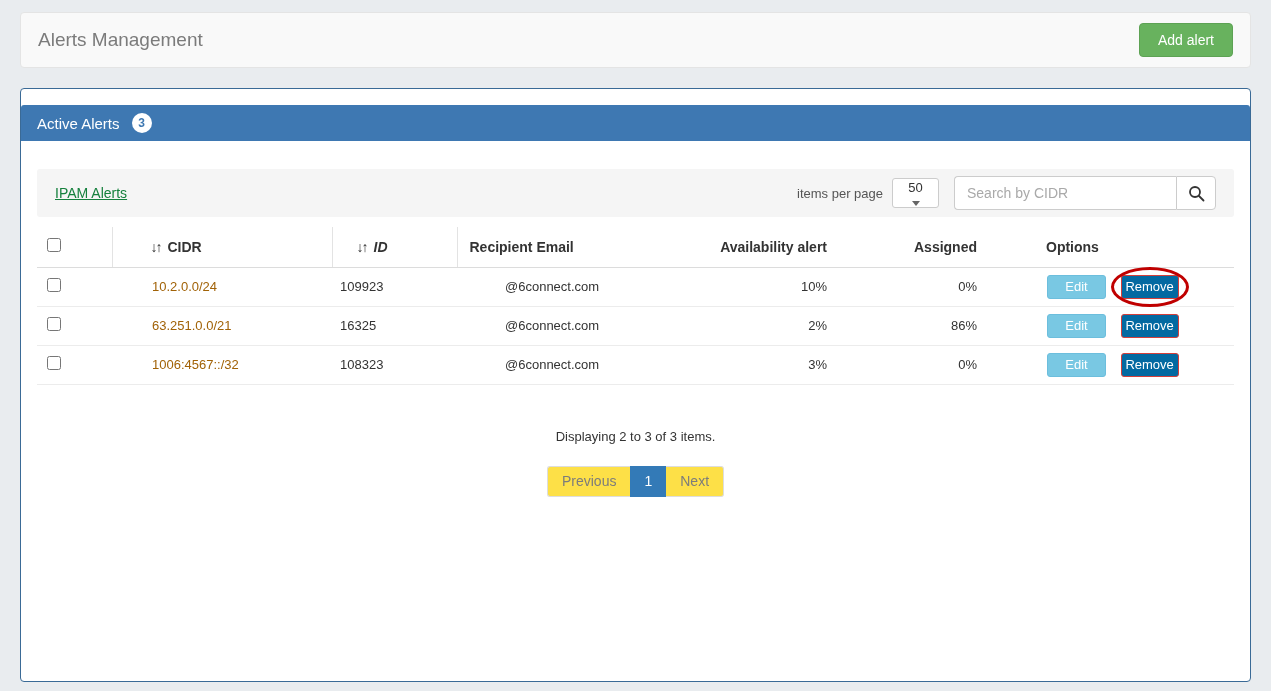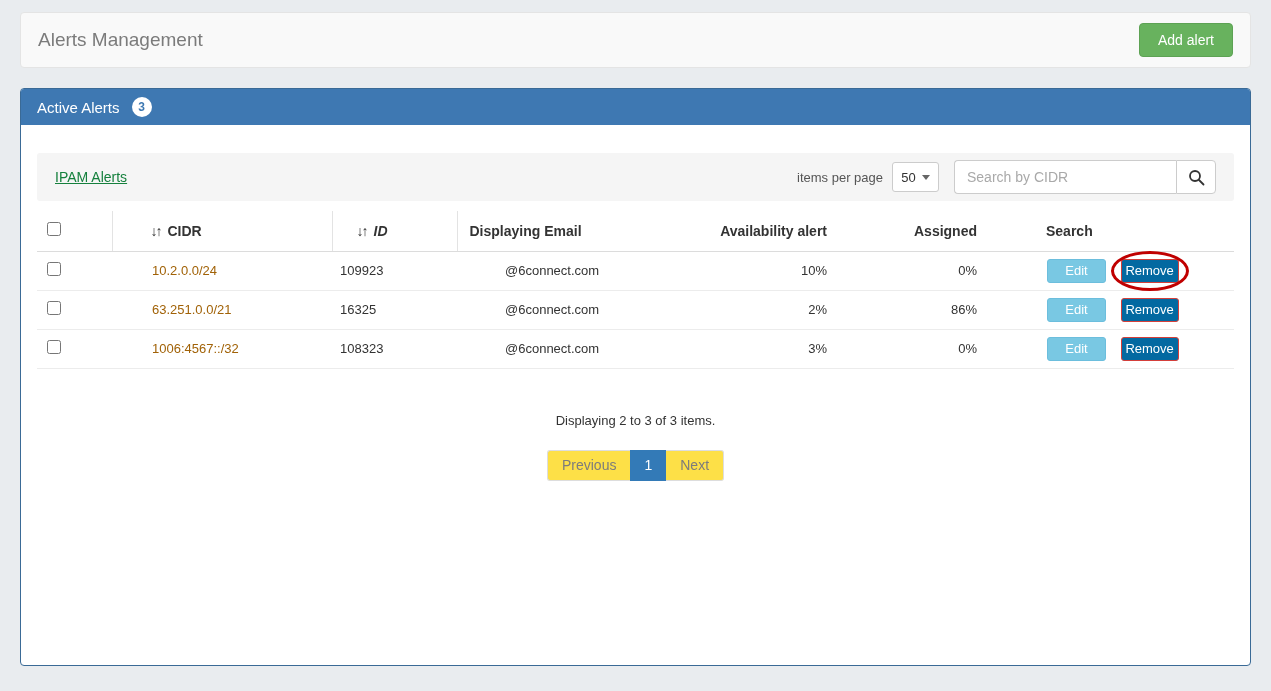--- a/index.html
+++ b/index.html
@@ -39,20 +39,21 @@
   }
   .panel-heading {
     background: #3e78b2;
     height: 36px;
     border-radius: 3px 3px 0 0;
     display: flex;
     align-items: center;
     padding: 0 16px;
     color: #fff;
     font-size: 15px;
+    margin-top: 16px;
   }
   .badge-count {
     margin-left: 12px;
     background: #fff;
     color: #3e78b2;
     font-size: 12px;
     font-weight: bold;
     width: 20px; height: 20px;
     border-radius: 50%;
     display: inline-flex;
@@ -82,20 +83,21 @@
     border: 1px solid #ccc;
     border-radius: 3px;
     display: flex;
     align-items: center;
     justify-content: center;
     gap: 6px;
     font-size: 13px;
     color: #333;
     cursor: pointer;
     margin-right: 15px;
+    flex-direction: column;
   }
   .caret-down {
     width: 0; height: 0;
     border-left: 4px solid transparent;
     border-right: 4px solid transparent;
     border-top: 5px solid #666;
   }
   .search-group { display: flex; }
   .search-input {
     width: 222px; height: 34px;
@@ -264,24 +266,24 @@
     <table class="alerts">
       <thead>
         <tr>
           <th class="col-cb"><input class="row-cb" type="checkbox" style=""></th>
           <th class="col-cidr">
             <span class="sort-icon">↓↑</span><span>CIDR</span>
           </th>
           <th class="col-id">
             <span class="sort-icon">↓↑</span><span>ID</span>
           </th>
-          <th class="col-email">Displaying Email</th>
+          <th class="col-email">Recipient Email</th>
           <th class="col-avail">Availability alert</th>
           <th class="col-assigned">Assigned</th>
-          <th class="col-options">Search</th>
+          <th class="col-options">Options</th>
         </tr>
       </thead>
       <tbody>
         <tr>
           <td class="col-cb"><input class="row-cb" type="checkbox" style=""></td>
           <td class="col-cidr"><a class="cidr-link">10.2.0.0/24</a></td>
           <td class="col-id">109923</td>
           <td class="col-email">@6connect.com</td>
           <td class="col-avail">10%</td>
           <td class="col-assigned">0%</td>

